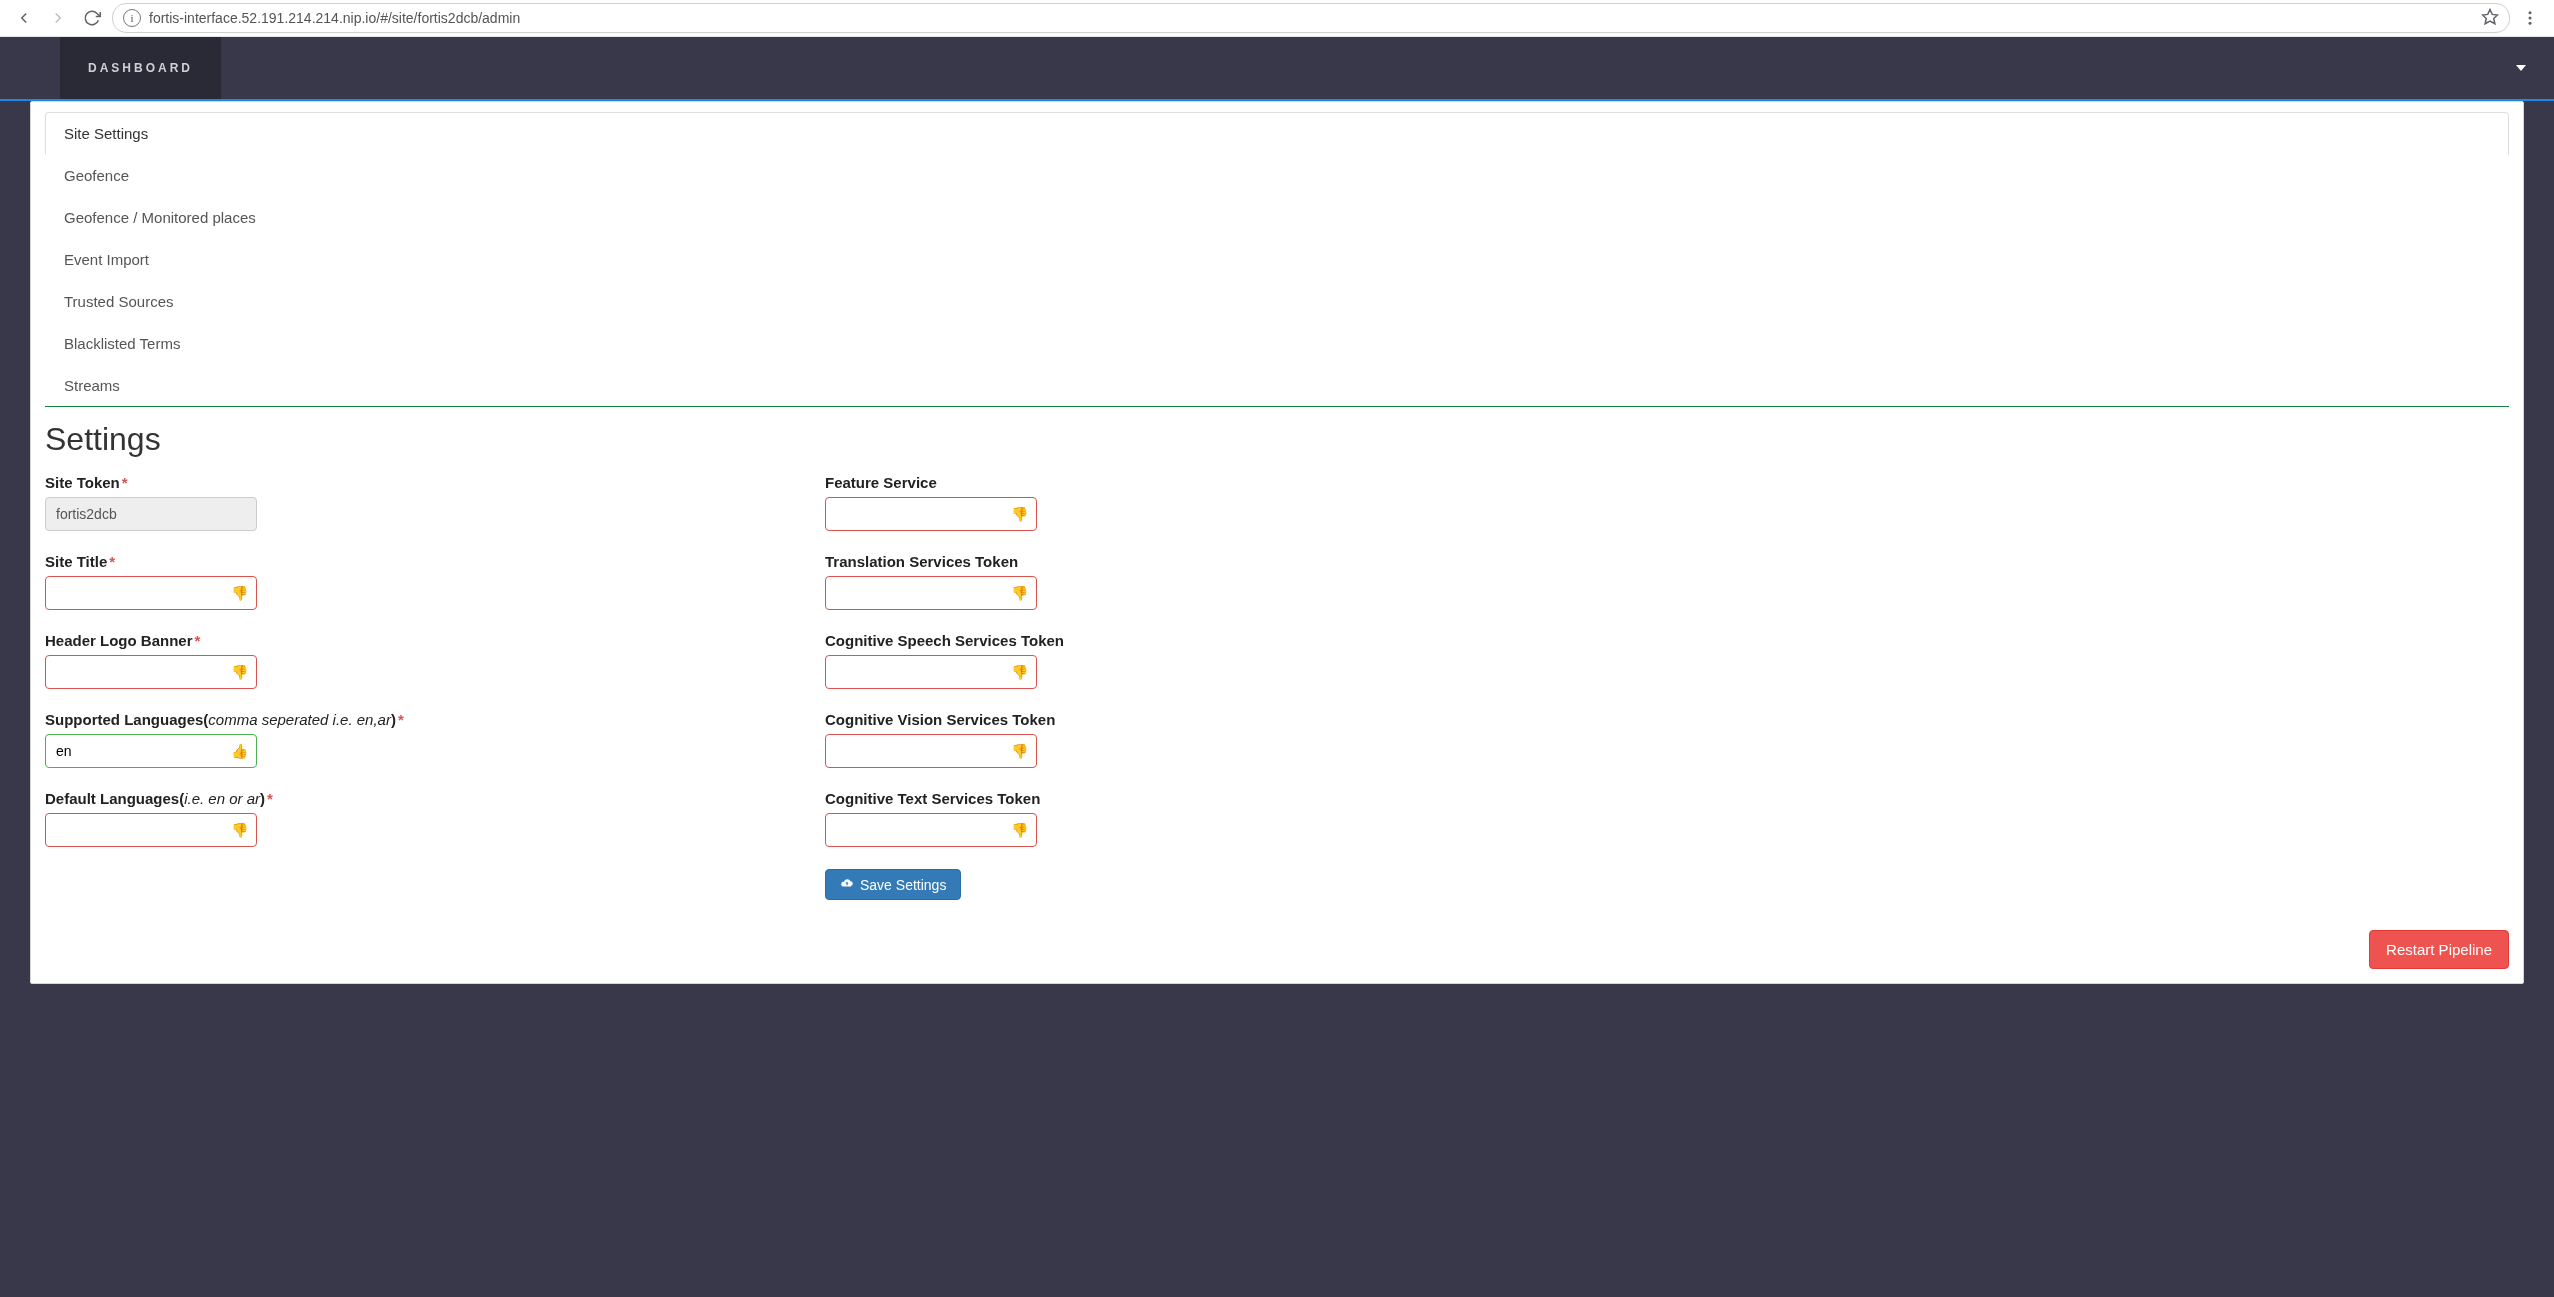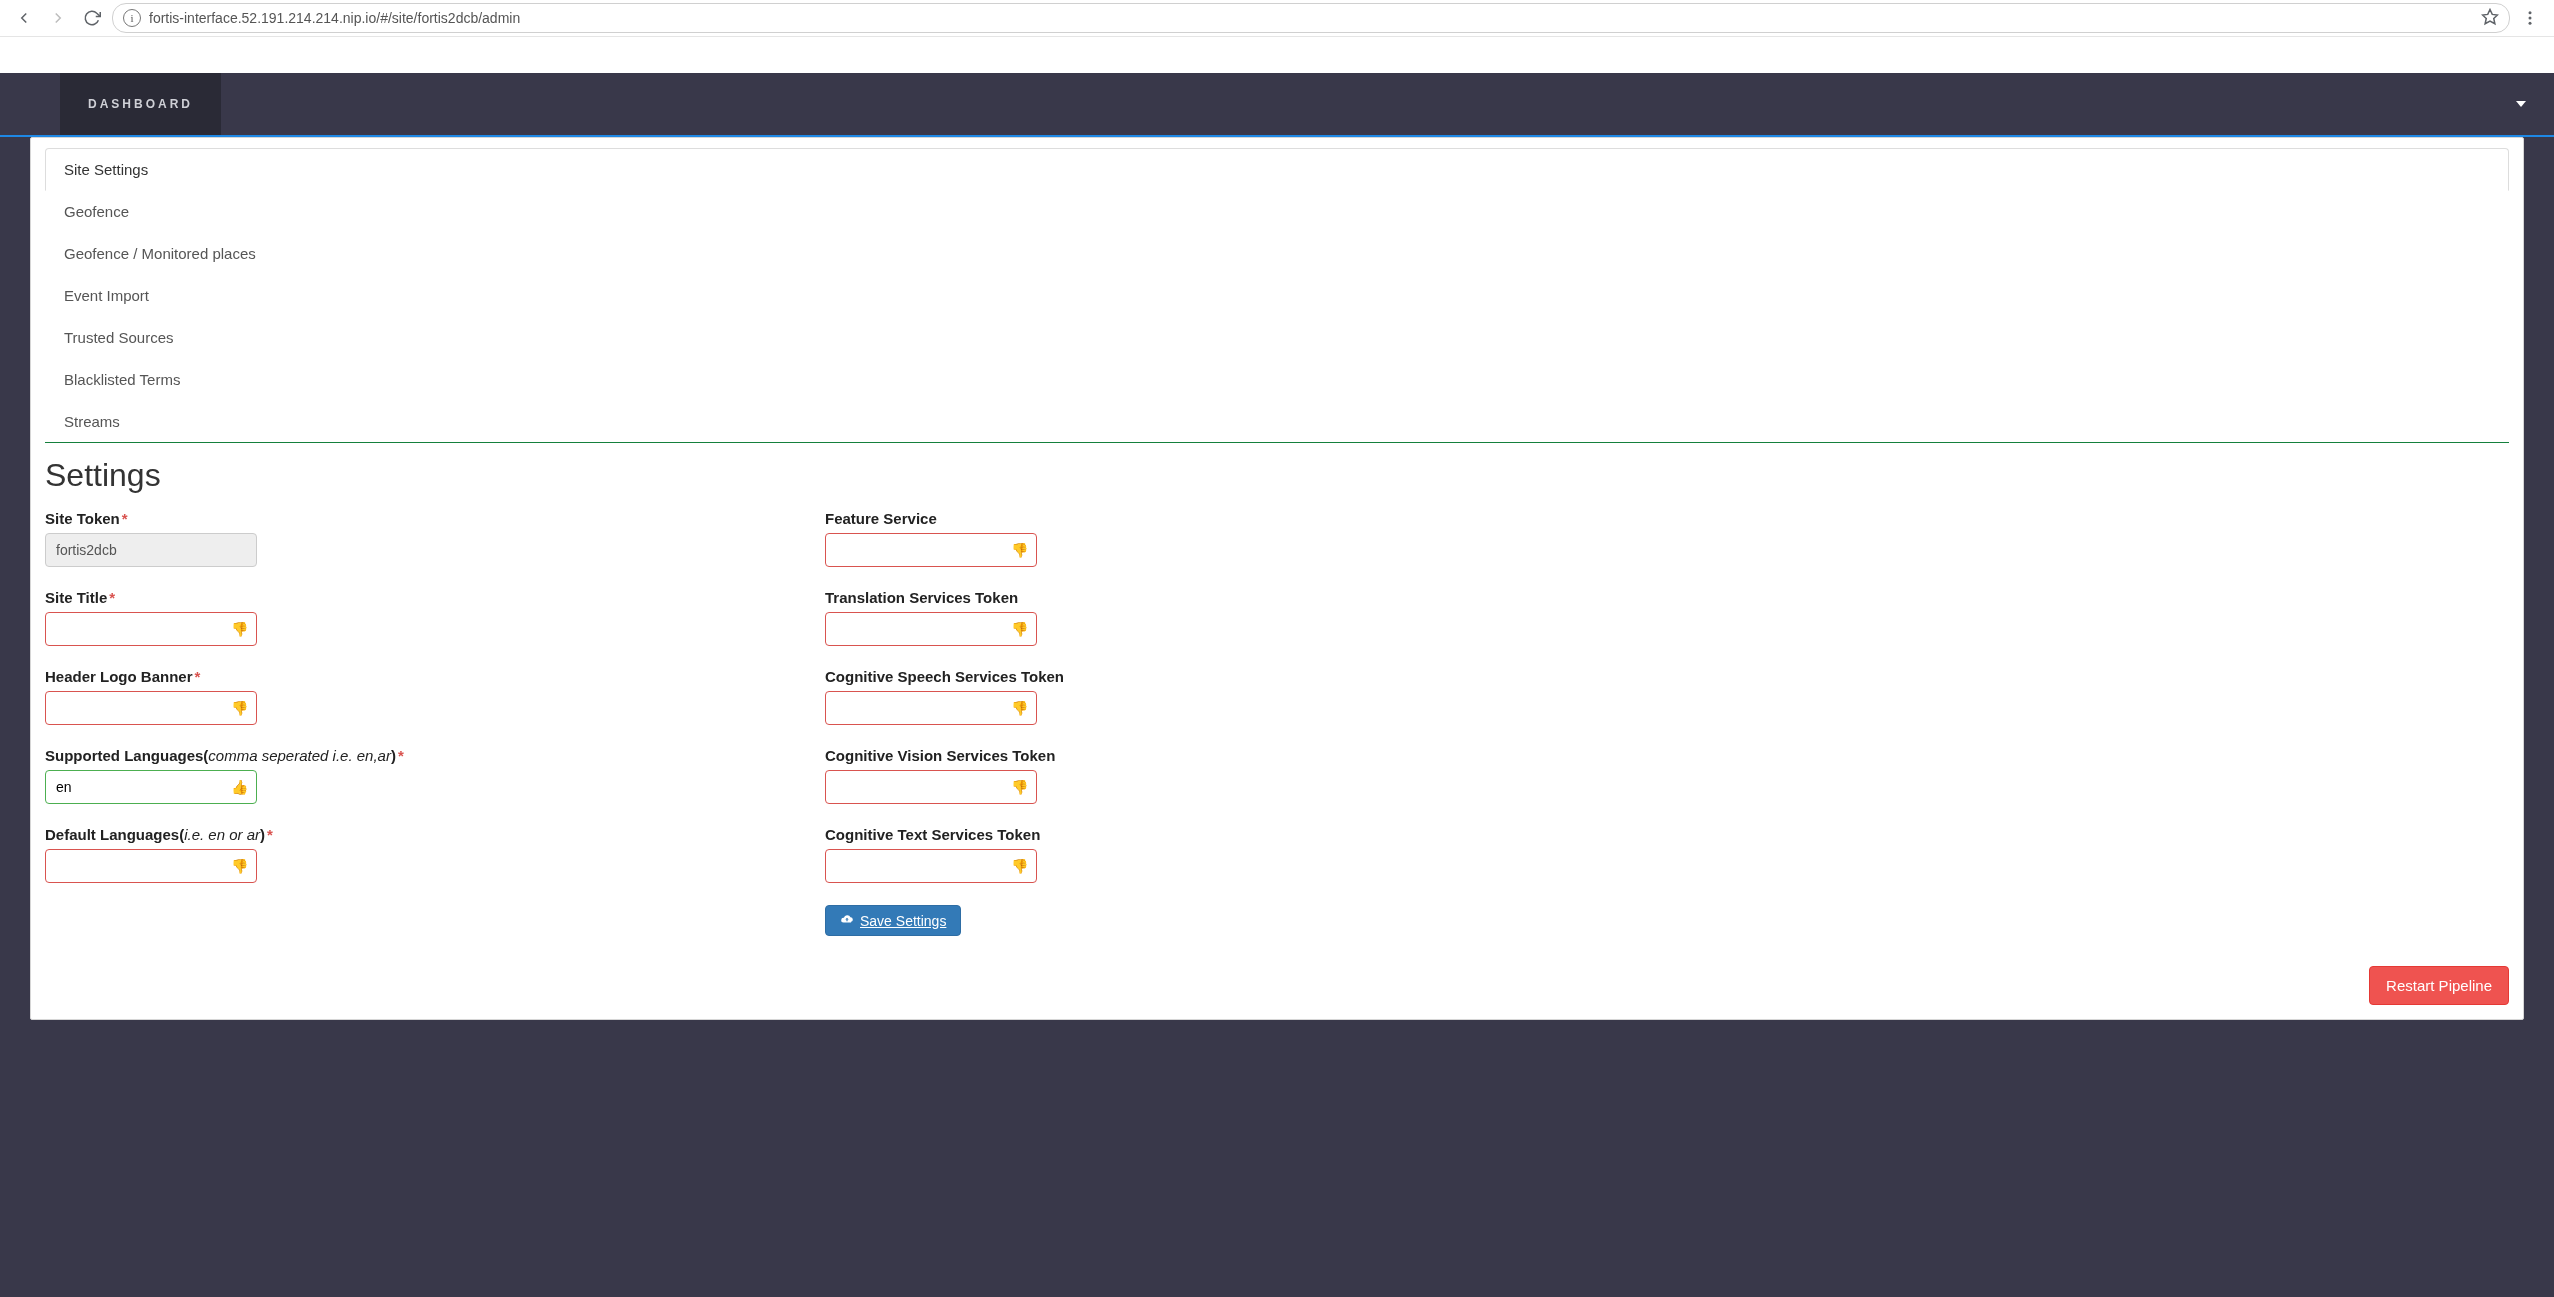--- a/index.html
+++ b/index.html
@@ -64,21 +64,20 @@
     background: #39384a;
     min-height: calc(100% - 36px);
     padding: 0px 0 0 0;
   }
   .topbar {
     height: 62px;
     display: flex;
     align-items: stretch;
     justify-content: space-between;
     border-bottom: 2px solid #1e88e5;
-    margin-top: 36px;
   }
   .brand-tab {
     background: #2a2a36;
     color: #cfd0d6;
     letter-spacing: 3px;
     font-size: 12px;
     font-weight: 600;
     display: flex;
     align-items: center;
     padding: 0 28px;
@@ -196,21 +195,20 @@
     padding: 6px 14px;
     border-radius: 4px;
     font-size: 14px;
     cursor: pointer;
     border: 1px solid transparent;
   }
   .btn-primary {
     background: #337ab7;
     border-color: #2e6da4;
     color: #fff;
-    text-decoration: underline;
   }
   .btn-danger {
     background: #ef5350;
     border-color: #e53935;
     color: #fff;
     font-size: 15px;
     padding: 10px 16px;
     justify-content: center;
   }
   .save-row { margin-top: 8px; }

